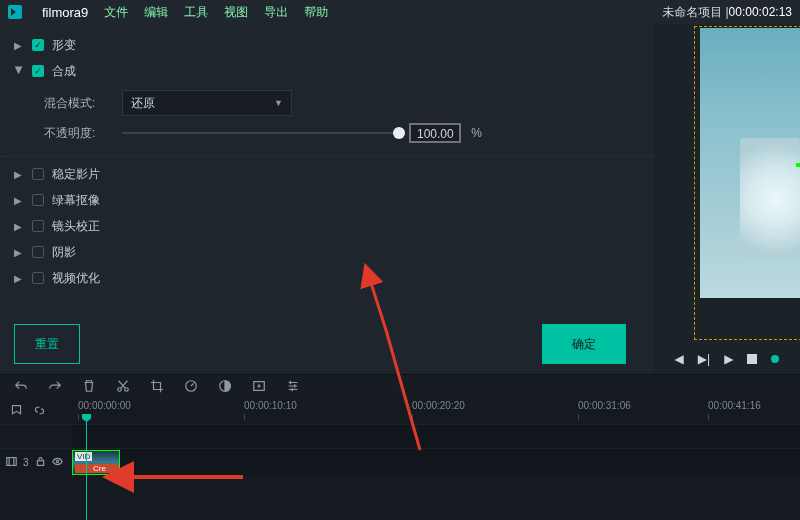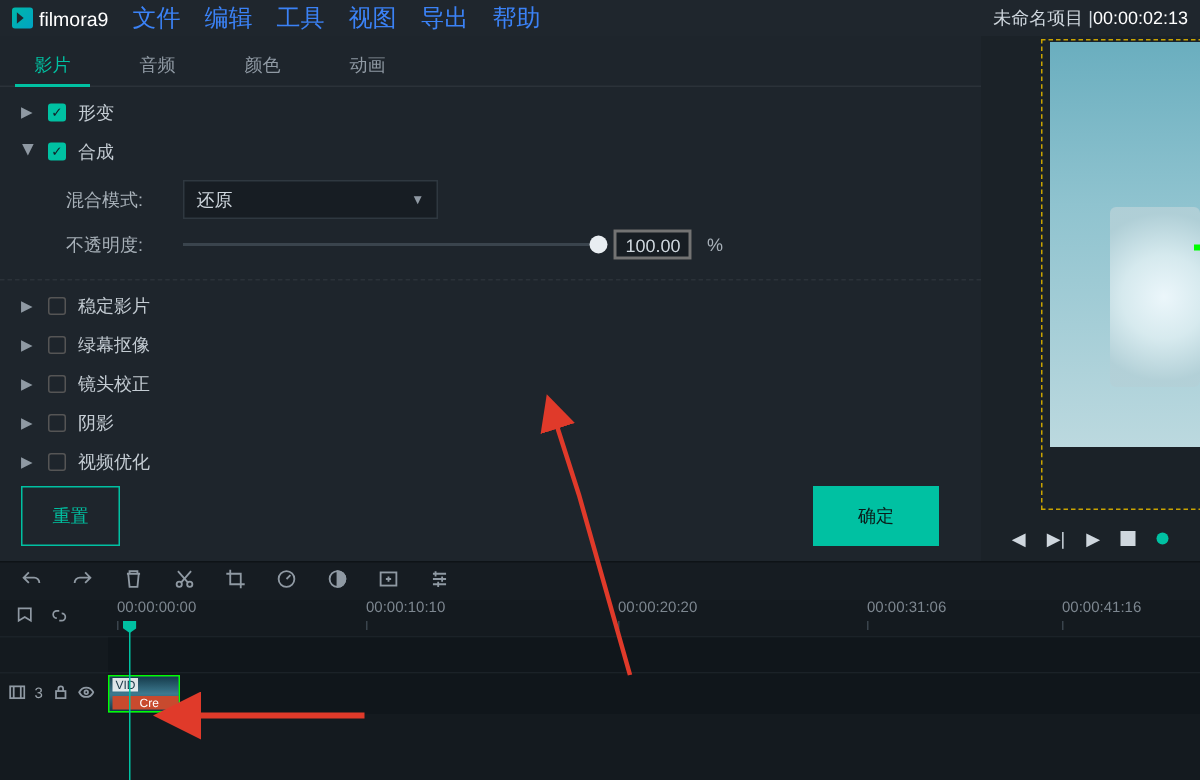--- a/index.html
+++ b/index.html
@@ -1,24 +1,24 @@
 <!DOCTYPE html>
 <html><head>
 <meta charset="utf-8">
 <style>
   * { margin:0; padding:0; box-sizing:border-box; font-family:"Microsoft YaHei",Arial,sans-serif; }
   body { background:#1c232a; color:#b8c2cb; width:800px; height:520px; overflow:hidden; position:relative; font-size:12px; }
 
   
   .menubar { height:24px; display:flex; align-items:center; padding:0 8px; background:#1f262d; gap:16px; }
-  .logo { display:flex; align-items:center; gap:4px;justify-content:flex-end; }
+  .logo { display:flex; align-items:center; gap:20px;justify-content:flex-end; }
   .logo-mark { width:14px; height:14px; background:linear-gradient(135deg,#00b8a9,#00a3c4); border-radius:2px; position:relative; }
   .logo-mark:before { content:""; position:absolute; inset:3px; background:#1f262d; clip-path:polygon(0 0,60% 50%,0 100%); }
   .logo-text { color:#fff; font-size:13px; font-weight:500; }
-  .menubar .mi { color:#3b82f6; font-size:16px; cursor:pointer; }
+  .menubar .mi { color:#86efac; font-size:12px; cursor:pointer; }
   .project-label { margin-left:auto; color:#cfd7de; font-size:12px; }
   .project-label .tc { color:#fff; }
 
   
   .main { display:flex; height:350px; }
   .left-panel { flex:1; background:#1e252c; padding:4px 0 0 0; position:relative; }
 
   
   .ptabs { display:flex; gap:0; height:30px; border-bottom:1px solid #2b3239; }
   .ptab { width:70px; text-align:center; line-height:30px; color:#8f99a3; cursor:pointer; position:relative; }
@@ -112,26 +112,20 @@
   <span class="mi">视图</span>
   <span class="mi">导出</span>
   <span class="mi">帮助</span>
   <span class="project-label">
     <span>未命名项目 |</span><span class="tc">00:00:02:13</span>
   </span>
 </div>
 
 <div class="main">
   <div class="left-panel">
-    <div class="ptabs">
-      <div class="ptab active">影片</div>
-      <div class="ptab">音频</div>
-      <div class="ptab">颜色</div>
-      <div class="ptab">动画</div>
-    </div>
 
     <div class="props">
       <div class="prow">
         <span class="chev">▶</span>
         <span class="cbx">✓</span>
         <span class="lbl">形变</span>
       </div>
 
       <div class="prow">
         <span class="chev down">▶</span>

